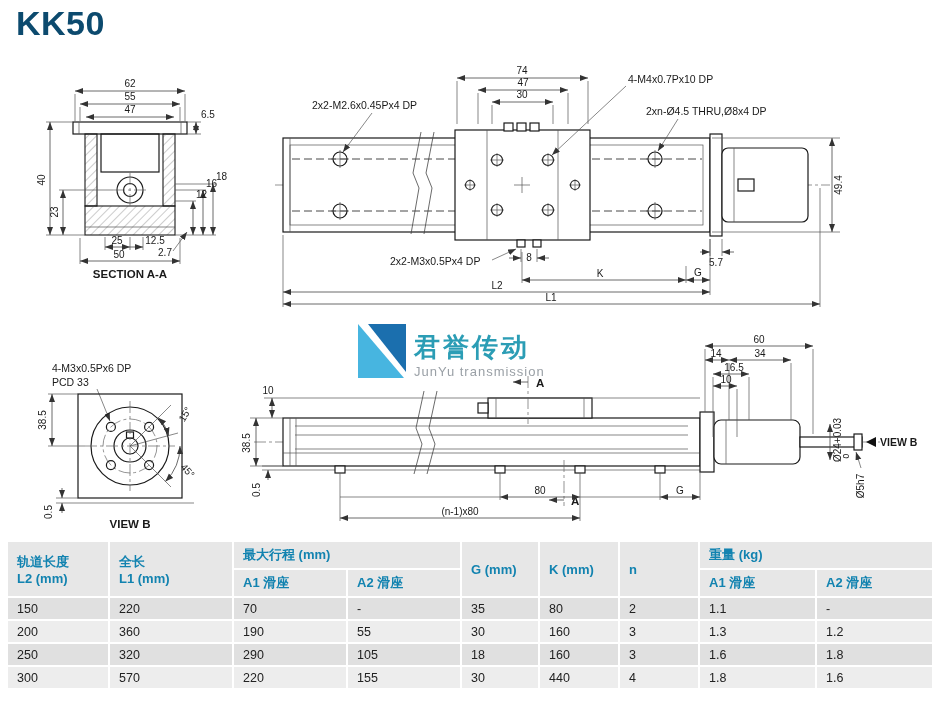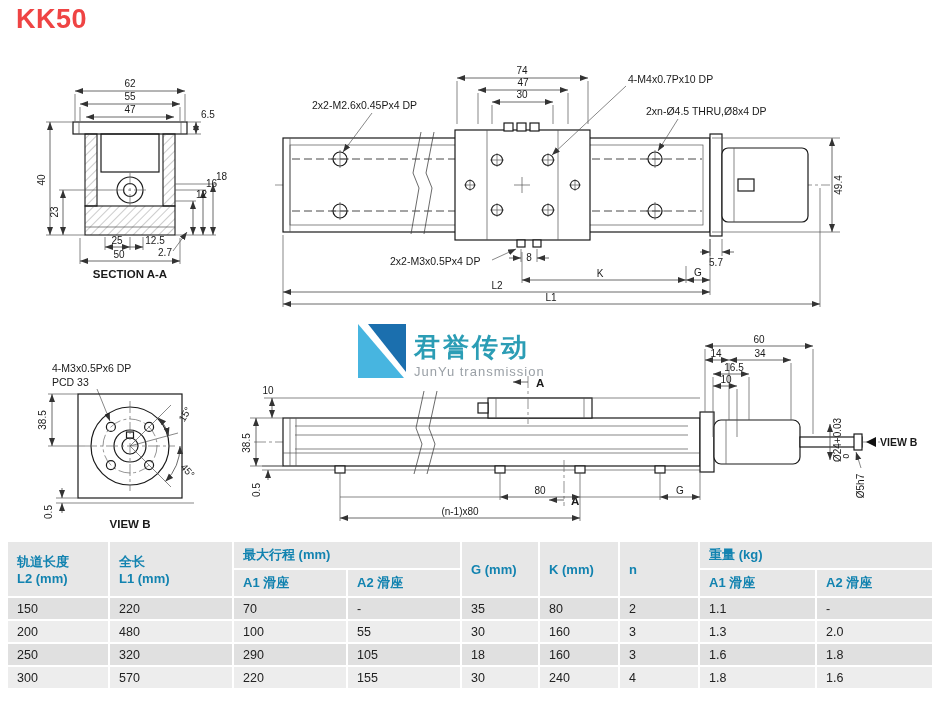--- a/index.html
+++ b/index.html
@@ -1,18 +1,18 @@
 <!DOCTYPE html>
 <html><head>
 <meta charset="utf-8">
 <style>
   * { margin:0; padding:0; box-sizing:border-box; }
   html,body { width:934px; height:703px; }
   body { background:#fff; font-family:"Liberation Sans", sans-serif; position:relative; overflow:hidden; }
-  .title { position:absolute; left:16px; top:4px; font-size:27px; font-weight:bold; color:#ef4444; letter-spacing:0.5px; }
+  .title { position:absolute; left:16px; top:4px; font-size:34px; font-weight:bold; color:#0c4a6e; letter-spacing:0.5px; }
   .svg-abs { position:absolute; left:0; }
   svg text { font-family:"Liberation Sans", sans-serif; font-size:10px; fill:#1a1a1a; }
   svg text.ann { font-size:10.5px; }
   svg text.lbl { font-size:11.5px; font-weight:bold; }
   svg text.wm-cn { font-size:26px; font-weight:bold; fill:#2b9db5; letter-spacing:3px; }
   svg text.wm-en { font-size:13px; fill:#9aa0a6; letter-spacing:1px; }
   .ol  { fill:#ffffff; stroke:#1a1a1a; stroke-width:1.2; }
   .oln { fill:none; stroke:#1a1a1a; stroke-width:1.2; }
   .th  { fill:none; stroke:#555; stroke-width:0.7; }
   .dim { fill:none; stroke:#444; stroke-width:0.8; }
@@ -465,46 +465,46 @@
           <td>70</td>
           <td>-</td>
           <td>35</td>
           <td>80</td>
           <td>2</td>
           <td>1.1</td>
           <td>-</td>
         </tr>
         <tr>
           <td>200</td>
-          <td>480</td>
-          <td>100</td>
+          <td>360</td>
+          <td>190</td>
           <td>55</td>
           <td>30</td>
           <td>160</td>
           <td>3</td>
           <td>1.3</td>
-          <td>2.0</td>
+          <td>1.2</td>
         </tr>
         <tr>
           <td>250</td>
           <td>320</td>
           <td>290</td>
           <td>105</td>
           <td>18</td>
           <td>160</td>
           <td>3</td>
           <td>1.6</td>
           <td>1.8</td>
         </tr>
         <tr>
           <td>300</td>
           <td>570</td>
           <td>220</td>
           <td>155</td>
           <td>30</td>
-          <td>240</td>
+          <td>440</td>
           <td>4</td>
           <td>1.8</td>
           <td>1.6</td>
         </tr>
       </tbody>
   </table>
 </div>
 
 </body></html>

